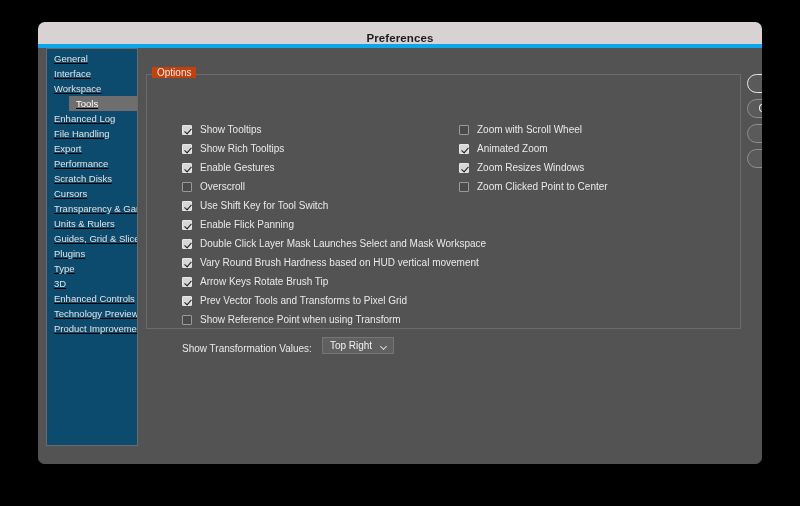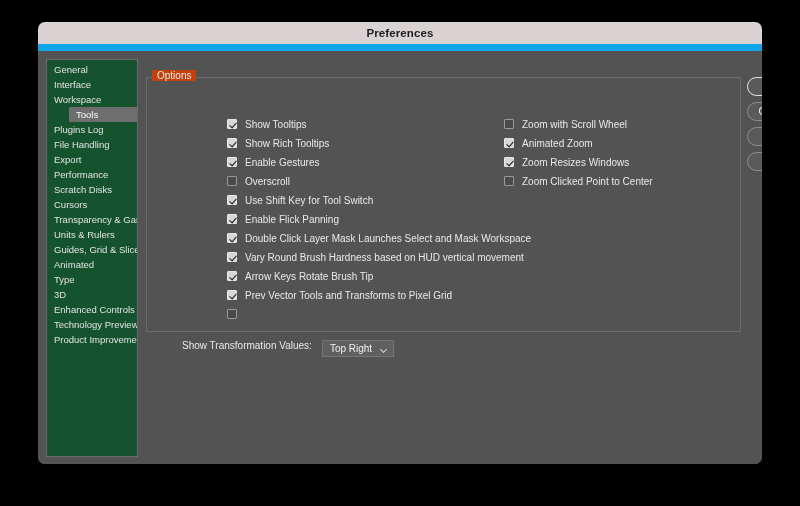--- a/index.html
+++ b/index.html
@@ -25,49 +25,50 @@
     border-radius: 7px 7px 7px 7px;
     background: #535353;
     box-shadow: 0 2px 10px rgba(0,0,0,0.55);
     overflow: hidden;
   }
   .titlebar {
     height: 22px;
     background: #d9d2d2;
     border-radius: 6px 6px 0 0;
     display: flex;
-    align-items: center;
+    align-items: flex-end;
     justify-content: center;
-    border-bottom: 7px solid #0ea5e9;
+    border-bottom: 4px solid #0ea5e9;
   }
   .titlebar-text {
     font-size: 11.5px;
     font-weight: bold;
     color: #1d1d1d;
     letter-spacing: 0.1px;
   }
 
   .body-area {
     position: relative;
     height: 420px;
     background: #535353;
   }
 
   
   .sidebar {
     position: absolute;
     left: 8px;
-    top: 8px;
+    top: 0;
     width: 92px;
     height: 398px;
-    background: #14532d;
+    background: #0c4a6e;
     border: 1px solid #6a6a6a;
     box-sizing: border-box;
     padding-top: 2px;
     overflow: hidden;
+    text-decoration: underline;
   }
   .side-item {
     height: 15px;
     line-height: 15px;
     padding-left: 7px;
     font-size: 9.5px;
     color: #e3e3e3;
     white-space: nowrap;
   }
   .side-item.selected {
@@ -104,24 +105,23 @@
   }
   .col-right {
     position: absolute;
     left: 421px;
     top: 68px;
     width: 230px;
   }
 
   .cb-row {
     display: flex;
-    align-items: flex-start;
+    align-items: flex-end;
     height: 19px;
     margin-bottom: 0px;
-    margin-left: 45px;
   }
   .cbox {
     width: 10px;
     height: 10px;
     box-sizing: border-box;
     flex: 0 0 auto;
     margin-right: 8px;
     position: relative;
     border-radius: 1px;
   }
@@ -149,21 +149,21 @@
     color: #e9e9e9;
     white-space: nowrap;
   }
 
   
   .transform-row {
     position: absolute;
     left: 144px;
     top: 289px;
     display: flex;
-    align-items: flex-start;
+    align-items: flex-end;
   }
   .transform-label {
     font-size: 10px;
     color: #e9e9e9;
     margin-right: 10px;
   }
   .select-box {
     position: relative;
     width: 72px;
     height: 17px;
@@ -232,30 +232,30 @@
     <span class="titlebar-text">Preferences</span>
   </div>
 
   <div class="body-area">
 
     <div class="sidebar">
         <div class="side-item">General</div>
         <div class="side-item">Interface</div>
         <div class="side-item">Workspace</div>
         <div class="side-item selected">Tools</div>
-        <div class="side-item">Plugins Log</div>
+        <div class="side-item">Enhanced Log</div>
         <div class="side-item">File Handling</div>
         <div class="side-item">Export</div>
         <div class="side-item">Performance</div>
         <div class="side-item">Scratch Disks</div>
         <div class="side-item">Cursors</div>
         <div class="side-item">Transparency &amp; Gamut</div>
         <div class="side-item">Units &amp; Rulers</div>
         <div class="side-item">Guides, Grid &amp; Slices</div>
-        <div class="side-item">Animated</div>
+        <div class="side-item">Plugins</div>
         <div class="side-item">Type</div>
         <div class="side-item">3D</div>
         <div class="side-item">Enhanced Controls</div>
         <div class="side-item">Technology Previews</div>
         <div class="side-item">Product Improvement</div>
       </div>
 
     <div class="options-group"></div>
     <div class="group-legend">Options</div>
 
@@ -295,20 +295,21 @@
         <div class="cb-row">
           <span class="cbox on"></span>
           <span class="cb-label">Arrow Keys Rotate Brush Tip</span>
         </div>
         <div class="cb-row">
           <span class="cbox on"></span>
           <span class="cb-label">Prev Vector Tools and Transforms to Pixel Grid</span>
         </div>
         <div class="cb-row">
           <span class="cbox off"></span>
+          <span class="cb-label">Show Reference Point when using Transform</span>
         </div>
       </div>
     <div class="col-right">
         <div class="cb-row">
           <span class="cbox off"></span>
           <span class="cb-label">Zoom with Scroll Wheel</span>
         </div>
         <div class="cb-row">
           <span class="cbox on"></span>
           <span class="cb-label">Animated Zoom</span>

